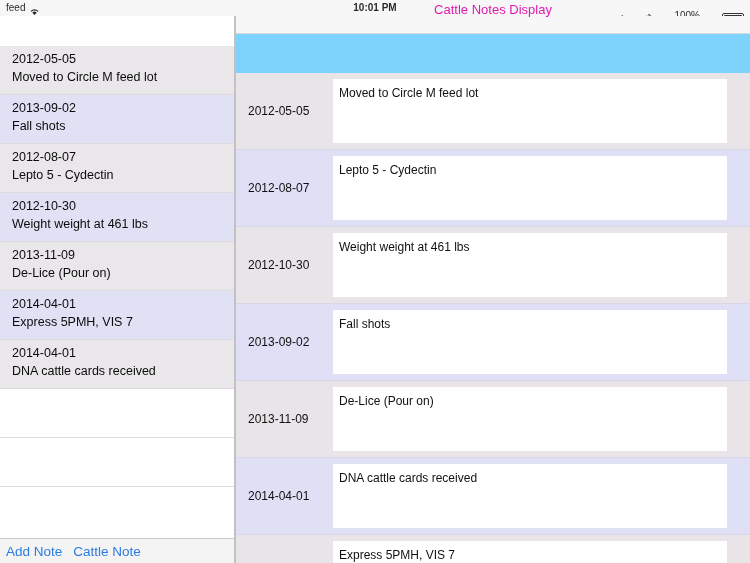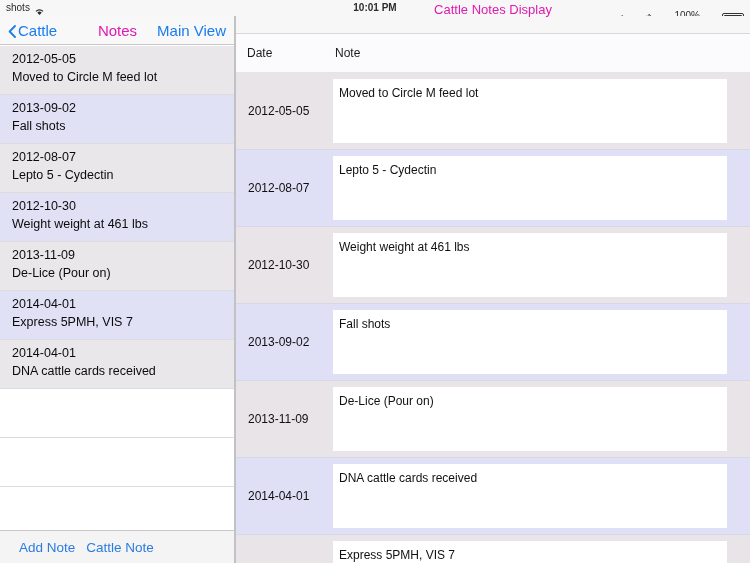--- a/index.html
+++ b/index.html
@@ -57,30 +57,30 @@
     border-bottom:1px solid #dcdcdf;
     display:flex; flex-direction:column; justify-content:flex-start;
   }
   .list-row.gray { background:#eae7ea; }
   .list-row.lav  { background:#e0e1f5; }
   .list-row.blank{ background:#ffffff; }
   .lr-date { font-size:12.5px; color:#0b0b0b; line-height:16px; }
   .lr-note { font-size:12.5px; color:#0b0b0b; line-height:16px; margin-top:2px; }
 
   .toolbar {
-    position:absolute; left:0; bottom:0; width:234px; height:33px;
+    position:absolute; left:0; bottom:0; width:234px; height:25px;
     background:#f4f4f4; border-top:1px solid #c9c9cb;
-    display:flex; align-items:center; gap:11px; padding-left:19px;
+    display:flex; align-items:center; gap:11px; padding-left:6px;
   }
   .tb-btn { color:#2b7ce0; font-size:13.5px; }
 
   
   .right-pane {
     position:absolute; left:236px; top:16px; width:514px; height:547px;
-    background:#e5e5e5;
+    background:#7dd3fc;
   }
   .rp-titlebar {
     position:relative; height:18px; background:#f7f7f7;
     border-bottom:1px solid #d8d8da;
   }
   .rp-title {
     position:absolute; left:0; top:-14px; width:514px; text-align:center;
     font-size:13px; color:#e01ab0;
   }
   .hdr-row {
@@ -114,21 +114,21 @@
     background:#c2c2c4;
   }
 </style>
 </head>
 <body>
 
 <div class="screen">
 
   <div class="statusbar">
     <div class="sb-left">
-      <span>shots</span>
+      <span>feed</span>
       <span class="wifi-ic">
         <svg viewBox="0 0 12 10" width="11" height="9">
             <path d="M6 9 L3.6 6.3 A3.4 3.4 0 0 1 8.4 6.3 Z" fill="#2b2b2b"></path>
             <path d="M1.6 4.4 A6.2 6.2 0 0 1 10.4 4.4 L9.4 5.4 A4.8 4.8 0 0 0 2.6 5.4 Z" fill="#2b2b2b"></path>
           </svg>
       </span>
     </div>
     <div class="sb-center">10:01 PM</div>
     <div class="sb-right">
       <span class="loc-ic">
@@ -143,32 +143,20 @@
       </span>
       <span>100%</span>
       <span class="batt">
           <i></i>
         </span>
     </div>
   </div>
 
   <div class="left-pane">
 
-    <div class="navbar">
-      <div class="nav-back">
-        <span class="chev">
-          <svg viewBox="0 0 8 13" width="8" height="13">
-              <path d="M7 1 L1.6 6.5 L7 12" stroke="#1a7ced" stroke-width="1.8" fill="none" stroke-linecap="round" stroke-linejoin="round"></path>
-            </svg>
-        </span>
-        <span>Cattle</span>
-      </div>
-      <div class="nav-title">Notes</div>
-      <div class="nav-right">Main View</div>
-    </div>
 
     <div class="list">
       <div class="list-row gray">
         <span class="lr-date">2012-05-05</span>
         <span class="lr-note">Moved to Circle M feed lot</span>
       </div>
       <div class="list-row lav">
         <span class="lr-date">2013-09-02</span>
         <span class="lr-note">Fall shots</span>
       </div>
@@ -203,24 +191,20 @@
     </div>
   </div>
 
   <div class="divider"></div>
 
   <div class="right-pane">
     <div class="rp-titlebar">
       <div class="rp-title">Cattle Notes Display</div>
     </div>
 
-    <div class="hdr-row">
-      <span class="hdr-date">Date</span>
-      <span class="hdr-note">Note</span>
-    </div>
 
     <div class="rtable">
       <div class="rrow gray">
         <span class="rr-date">2012-05-05</span>
         <div class="rr-notebox">Moved to Circle M feed lot</div>
       </div>
       <div class="rrow lav">
         <span class="rr-date">2012-08-07</span>
         <div class="rr-notebox">Lepto 5 - Cydectin</div>
       </div>

